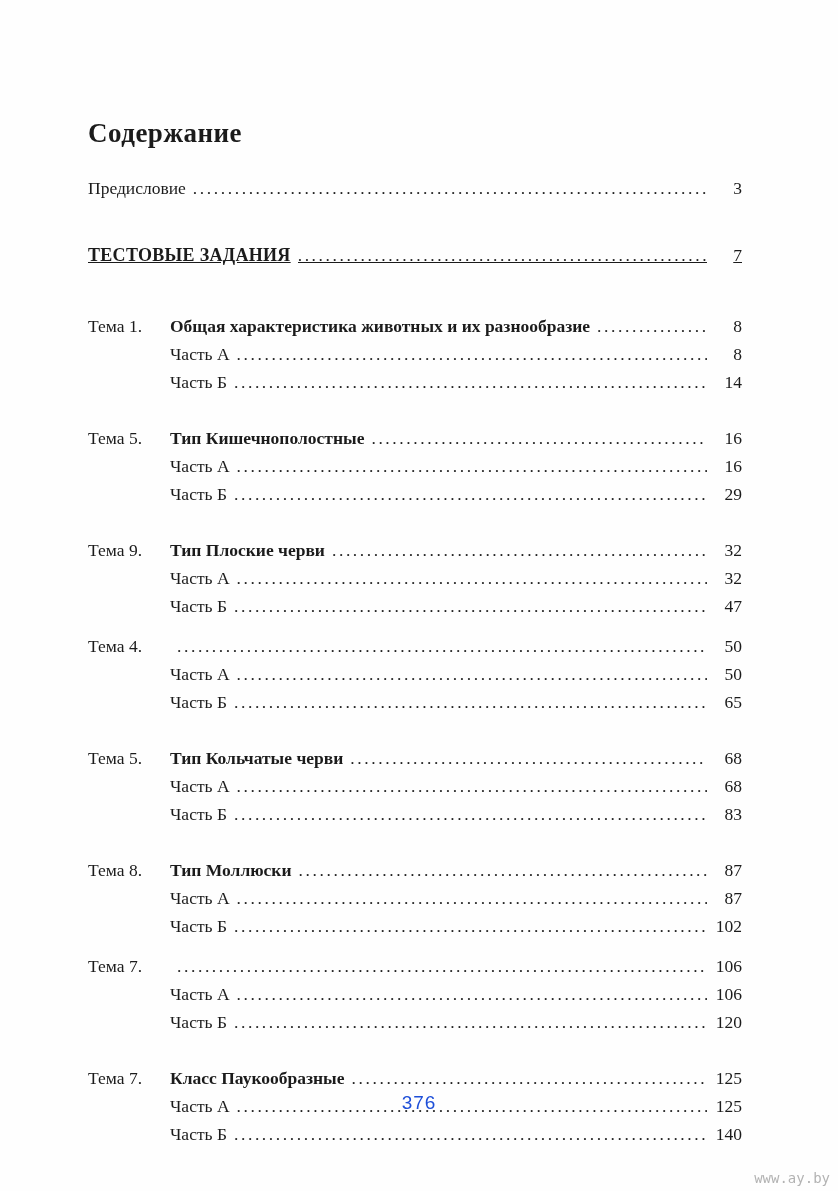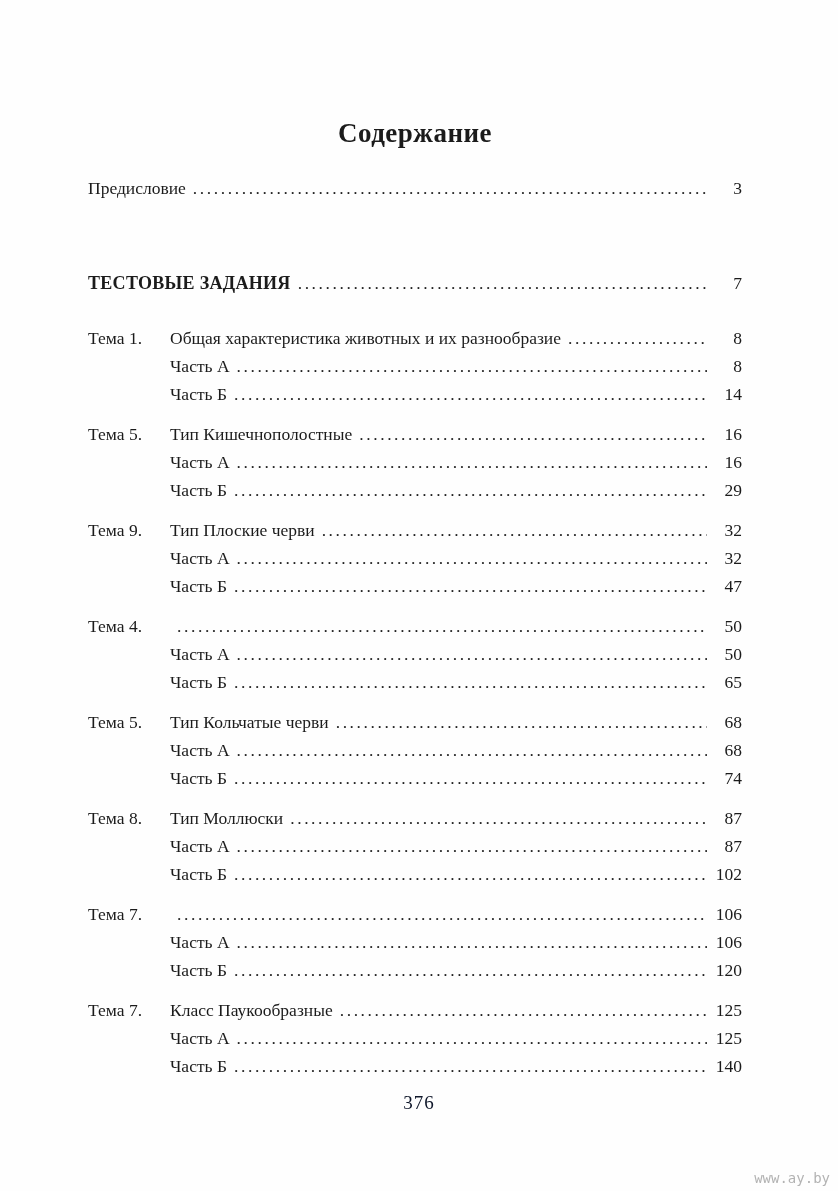--- a/index.html
+++ b/index.html
@@ -14,39 +14,38 @@
     overflow: hidden;
   }
   .content {
     position: absolute;
     left: 88px;
     top: 0;
     width: 654px;
   }
   .doc-title {
     margin-top: 118px;
-    text-align: center;
     font-size: 27px;
     font-weight: bold;
     letter-spacing: 0.5px;
   }
   .row {
     display: flex;
     align-items: baseline;
     font-size: 17.5px;
     line-height: 28px;
     white-space: nowrap;
   }
   .row-preface { margin-top: 25px; }
-  .row-section { margin-top: 67px; }
+  .row-section { margin-top: 39px; text-decoration: underline; }
   .row-section .entry-label { font-weight: bold; font-size: 18px; letter-spacing: 0.3px; }
   .theme { margin-top: 12px; }
   .theme-first { margin-top: 27px; }
   .theme-num { flex: 0 0 82px; }
-  .theme-title { font-weight: normal; }
+  .theme-title { font-weight: bold; margin-top: 16px; }
   .row-part { padding-left: 82px; }
   .leader {
     flex: 1 1 auto;
     overflow: hidden;
     white-space: nowrap;
     margin-left: 7px;
     margin-right: 5px;
     letter-spacing: 2.6px;
     color: #1f1f1f;
   }
@@ -57,23 +56,23 @@
     flex: 0 0 auto;
     min-width: 30px;
     text-align: right;
   }
   .footer-pageno {
     position: absolute;
     top: 1092px;
     left: 0;
     width: 100%;
     text-align: center;
-    font-family: Liberation Serif, serif;
+    font-family: Liberation Sans, sans-serif;
     font-size: 19px;
-    color: #0f172a;
+    color: #1d4ed8;
     letter-spacing: 1px;
   }
   .watermark {
     position: absolute;
     right: 8px;
     bottom: 5px;
     font-family: "DejaVu Sans Mono", "Liberation Mono", monospace;
     font-size: 14px;
     color: #b3b3b3;
   }
@@ -181,21 +180,21 @@
         <span class="pageno">68</span>
       </div>
       <div class="row row-part">
         <span class="entry-label">Часть А</span>
         <span class="leader"></span>
         <span class="pageno">68</span>
       </div>
       <div class="row row-part">
         <span class="entry-label">Часть Б</span>
         <span class="leader"></span>
-        <span class="pageno">74</span>
+        <span class="pageno">83</span>
       </div>
     </div>
 
     <div class="theme">
       <div class="row">
         <span class="theme-num">Тема 8.</span>
         <span class="theme-title">Тип Моллюски</span>
         <span class="leader"></span>
         <span class="pageno">87</span>
       </div>

